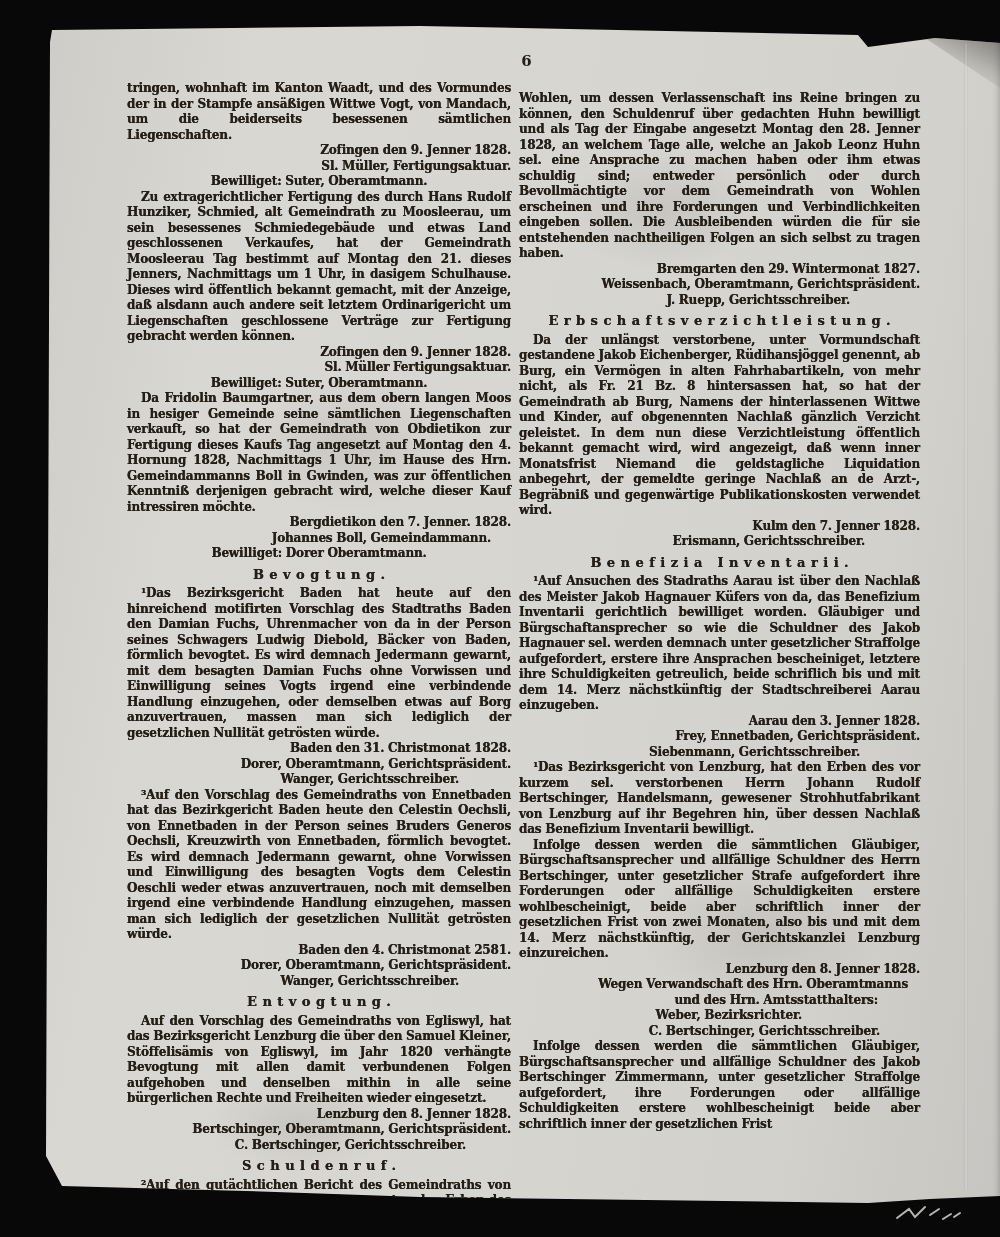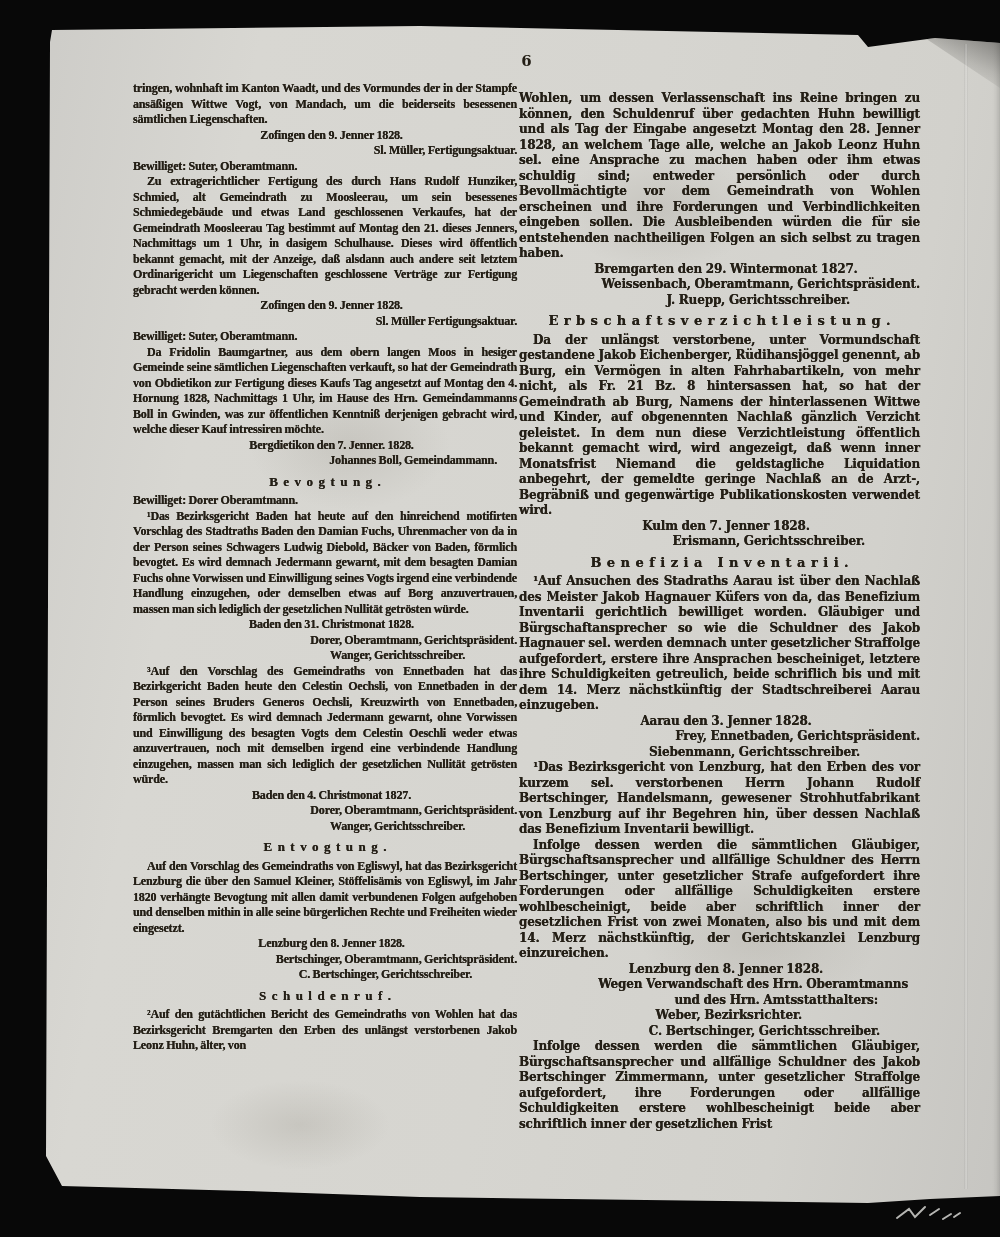--- a/index.html
+++ b/index.html
@@ -42,27 +42,27 @@
     position:absolute;left:467px;top:52px;width:120px;text-align:center;
     font-size:15px;font-weight:bold;color:var(--ink,#241f16);letter-spacing:1px;
   }
   .col{
     position:absolute;color:var(--ink,#241f16);
     font-size:12px;line-height:15.5px;font-weight:bold;
     text-align:justify;hyphens:auto;-webkit-hyphens:auto;
     letter-spacing:-0.15px;word-spacing:-0.3px;
     text-shadow:0 0 .4px rgba(36,31,22,.9),0.3px 0.3px 0 rgba(36,31,22,.25);
   }
-  .col-left{left:133px;top:81px;width:384px;font-family:Liberation Serif, serif;}
+  .col-left{left:127px;top:81px;width:384px;}
   .col-right{left:519px;top:91px;width:401px;}
   .blk{margin:0;}
   .para{text-indent:14px;}
   .para-cont{text-indent:0;}
-  .date{text-indent:13px;text-align:center;}
-  .credit{text-align:left;}
+  .date{text-indent:13px;text-align:right;}
+  .credit{text-align:center;}
   .sig{text-align:right;}
   .head{
     text-align:right;letter-spacing:.42em;text-indent:.42em;
     font-size:13px;padding:5px 0 4px 0;text-align-last:center;
   }
   .scribble{position:absolute;left:893px;top:1202px;opacity:.85;}
 </style>
 </head>
 <body>
 
@@ -80,28 +80,28 @@
         <div class="blk date">Zofingen den 9. Jenner 1828.</div>
         <div class="blk sig">Sl. Müller, Fertigungsaktuar.</div>
         <div class="blk credit">Bewilliget: Suter, Oberamtmann.</div>
         <div class="blk para">Zu extragerichtlicher Fertigung des durch Hans Rudolf Hunziker, Schmied, alt Gemeindrath zu Moosleerau, um sein besessenes Schmiedegebäude und etwas Land geschlossenen Verkaufes, hat der Gemeindrath Moosleerau Tag bestimmt auf Montag den 21. dieses Jenners, Nachmittags um 1 Uhr, in dasigem Schulhause. Dieses wird öffentlich bekannt gemacht, mit der Anzeige, daß alsdann auch andere seit letztem Ordinarigericht um Liegenschaften geschlossene Verträge zur Fertigung gebracht werden können.</div>
         <div class="blk date">Zofingen den 9. Jenner 1828.</div>
         <div class="blk sig">Sl. Müller Fertigungsaktuar.</div>
         <div class="blk credit">Bewilliget: Suter, Oberamtmann.</div>
         <div class="blk para">Da Fridolin Baumgartner, aus dem obern langen Moos in hesiger Gemeinde seine sämtlichen Liegenschaften verkauft, so hat der Gemeindrath von Obdietikon zur Fertigung dieses Kaufs Tag angesetzt auf Montag den 4. Hornung 1828, Nachmittags 1 Uhr, im Hause des Hrn. Gemeindammanns Boll in Gwinden, was zur öffentlichen Kenntniß derjenigen gebracht wird, welche dieser Kauf intressiren möchte.</div>
         <div class="blk date">Bergdietikon den 7. Jenner. 1828.</div>
         <div class="blk sig" style="padding-right: 20px;">Johannes Boll, Gemeindammann.</div>
+        <div class="blk credit">Bewilliget: Dorer Oberamtmann.</div>
         <div class="blk head">Bevogtung.</div>
-        <div class="blk credit">Bewilliget: Dorer Oberamtmann.</div>
         <div class="blk para">¹Das Bezirksgericht Baden hat heute auf den hinreichend motifirten Vorschlag des Stadtraths Baden den Damian Fuchs, Uhrenmacher von da in der Person seines Schwagers Ludwig Diebold, Bäcker von Baden, förmlich bevogtet. Es wird demnach Jedermann gewarnt, mit dem besagten Damian Fuchs ohne Vorwissen und Einwilligung seines Vogts irgend eine verbindende Handlung einzugehen, oder demselben etwas auf Borg anzuvertrauen, massen man sich lediglich der gesetzlichen Nullität getrösten würde.</div>
         <div class="blk date">Baden den 31. Christmonat 1828.</div>
         <div class="blk sig">Dorer, Oberamtmann, Gerichtspräsident.</div>
         <div class="blk sig" style="padding-right: 52px;">Wanger, Gerichtsschreiber.</div>
         <div class="blk para">³Auf den Vorschlag des Gemeindraths von Ennetbaden hat das Bezirkgericht Baden heute den Celestin Oechsli, von Ennetbaden in der Person seines Bruders Generos Oechsli, Kreuzwirth von Ennetbaden, förmlich bevogtet. Es wird demnach Jedermann gewarnt, ohne Vorwissen und Einwilligung des besagten Vogts dem Celestin Oeschli weder etwas anzuvertrauen, noch mit demselben irgend eine verbindende Handlung einzugehen, massen man sich lediglich der gesetzlichen Nullität getrösten würde.</div>
-        <div class="blk date">Baden den 4. Christmonat 1827.</div>
+        <div class="blk date">Baden den 4. Christmonat 2581.</div>
         <div class="blk sig">Dorer, Oberamtmann, Gerichtspräsident.</div>
         <div class="blk sig" style="padding-right: 52px;">Wanger, Gerichtsschreiber.</div>
         <div class="blk head">Entvogtung.</div>
         <div class="blk para">Auf den Vorschlag des Gemeindraths von Egliswyl, hat das Bezirksgericht Lenzburg die über den Samuel Kleiner, Stöffelisämis von Egliswyl, im Jahr 1820 verhängte Bevogtung mit allen damit verbundenen Folgen aufgehoben und denselben mithin in alle seine bürgerlichen Rechte und Freiheiten wieder eingesetzt.</div>
         <div class="blk date">Lenzburg den 8. Jenner 1828.</div>
         <div class="blk sig">Bertschinger, Oberamtmann, Gerichtspräsident.</div>
         <div class="blk sig" style="padding-right: 45px;">C. Bertschinger, Gerichtsschreiber.</div>
         <div class="blk head">Schuldenruf.</div>
         <div class="blk para">²Auf den gutächtlichen Bericht des Gemeindraths von Wohlen hat das Bezirksgericht Bremgarten den Erben des unlängst verstorbenen Jakob Leonz Huhn, älter, von</div>
       </div>

